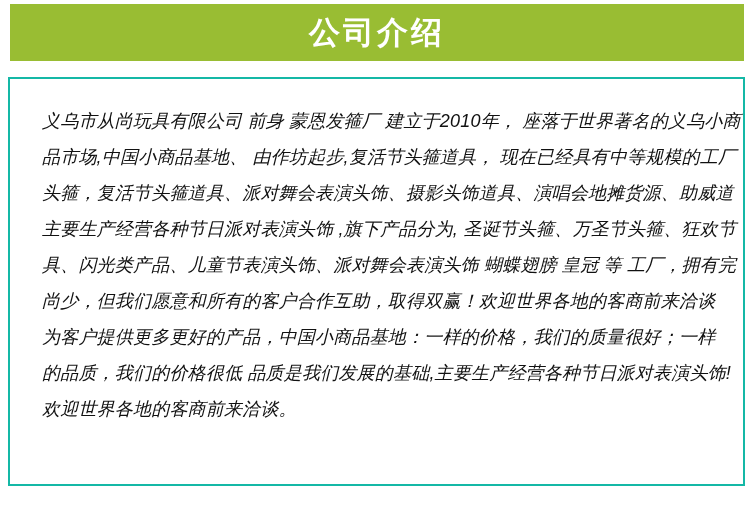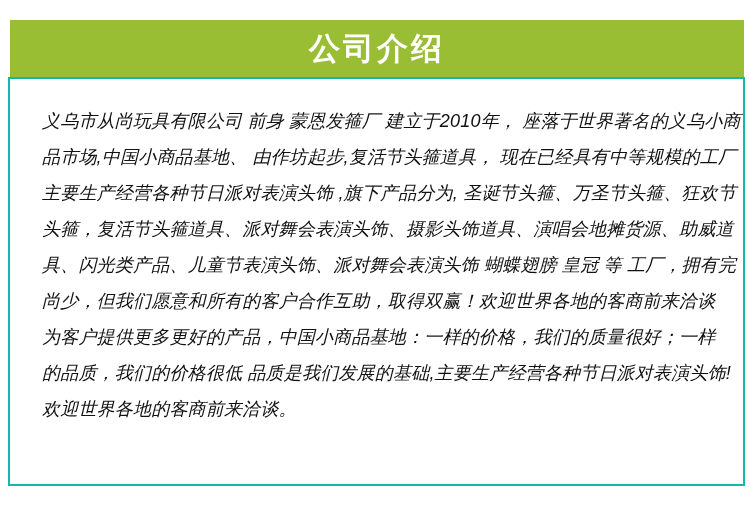--- a/index.html
+++ b/index.html
@@ -10,21 +10,21 @@
     width: 750px;
     height: 528px;
     position: relative;
     background: #ffffff;
     font-family: "Liberation Sans", sans-serif;
     overflow: hidden;
   }
   .banner {
     position: absolute;
     left: 10px;
-    top: 20px;
+    top: 4px;
     width: 734px;
     height: 57px;
     background: #99bd33;
     display: flex;
     align-items: center;
     justify-content: center;
   }
   .banner-title {
     color: #ffffff;
     font-size: 31px;
@@ -58,21 +58,21 @@
 <body>
 
 <div class="banner">
   <span class="banner-title">公司介绍</span>
 </div>
 
 <div class="content-box">
   <div class="text-block">
     <div class="text-line">义乌市从尚玩具有限公司 前身 蒙恩发箍厂 建立于2010年， 座落于世界著名的义乌小商</div>
     <div class="text-line">品市场,中国小商品基地、 由作坊起步,复活节头箍道具， 现在已经具有中等规模的工厂</div>
+    <div class="text-line">头箍，复活节头箍道具、派对舞会表演头饰、摄影头饰道具、演唱会地摊货源、助威道</div>
     <div class="text-line">主要生产经营各种节日派对表演头饰 ,旗下产品分为, 圣诞节头箍、万圣节头箍、狂欢节</div>
-    <div class="text-line">头箍，复活节头箍道具、派对舞会表演头饰、摄影头饰道具、演唱会地摊货源、助威道</div>
     <div class="text-line">具、闪光类产品、儿童节表演头饰、派对舞会表演头饰 蝴蝶翅膀 皇冠 等 工厂，拥有完</div>
     <div class="text-line">尚少，但我们愿意和所有的客户合作互助，取得双赢！欢迎世界各地的客商前来洽谈</div>
     <div class="text-line">为客户提供更多更好的产品，中国小商品基地：一样的价格，我们的质量很好；一样</div>
     <div class="text-line">的品质，我们的价格很低 品质是我们发展的基础,主要生产经营各种节日派对表演头饰!</div>
     <div class="text-line">欢迎世界各地的客商前来洽谈。</div>
   </div>
 </div>
 
 </body></html>

